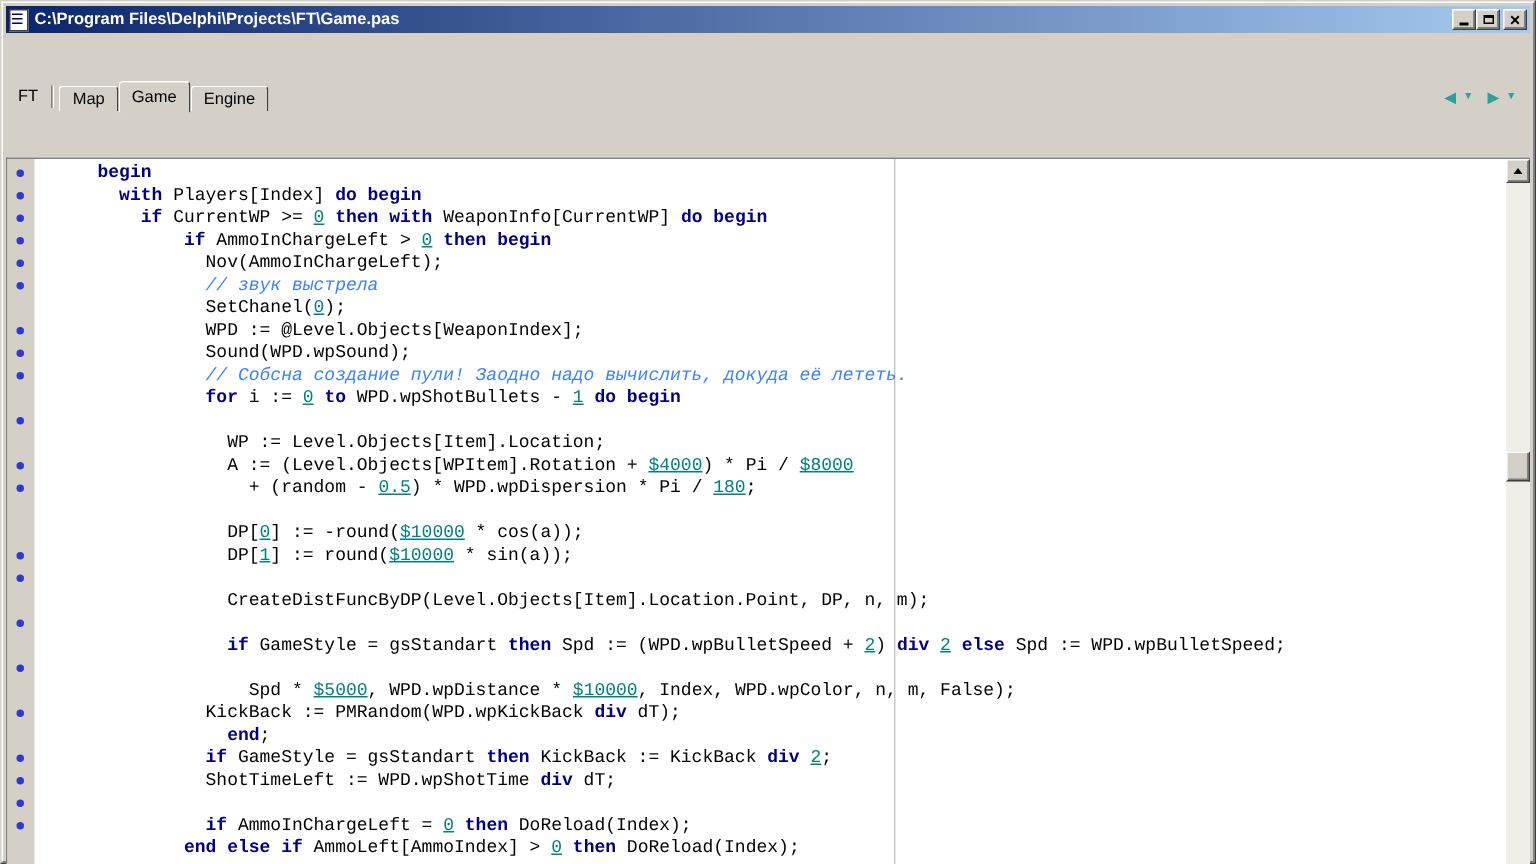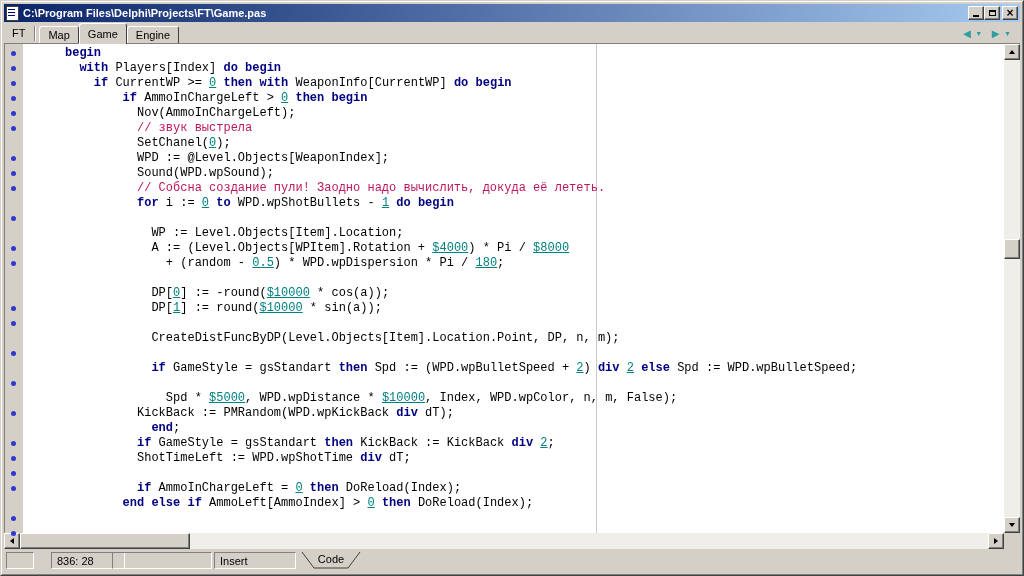--- a/index.html
+++ b/index.html
@@ -1,19 +1,19 @@
 <!DOCTYPE html>
 <html><head>
 <meta charset="utf-8">
 <style>
   html,body{margin:0;padding:0;background:#000;}
   .window{position:relative;width:1024px;height:576px;background:#D4D0C8;font-family:"Liberation Sans",sans-serif;box-sizing:border-box;overflow:hidden;}
   .f1{position:absolute;inset:0;border:1px solid;border-color:#D4D0C8 #404040 #404040 #D4D0C8;}
   .f2{position:absolute;inset:1px;border:1px solid;border-color:#FFFFFF #808080 #808080 #FFFFFF;}
-  .content{position:absolute;inset:2px;background:#D4D0C8;padding:2px;box-sizing:border-box;display:flex;flex-direction:column;}
+  .content{position:absolute;inset:2px;background:#D4D0C8;padding:2px;box-sizing:border-box;display:flex;flex-direction:column;gap:31px;}
   
   .titlebar{height:18px;flex:none;background:linear-gradient(to right,#0A246A,#A6CAF0);display:flex;align-items:center;padding:0 2px;gap:4px;}
   .doc-icon{width:11px;height:13px;background:#FFFFFF;border:1px solid #404040;position:relative;flex:none;}
   .doc-icon::before{content:"";position:absolute;left:1px;top:2px;width:7px;height:1px;background:#000080;box-shadow:0 3px 0 #000080,0 6px 0 #000080;}
   .title-text{color:#FFFFFF;font-size:11px;font-weight:bold;white-space:nowrap;overflow:hidden;}
   .tb-btns{margin-left:auto;display:flex;align-items:center;}
   .tb-btn{width:16px;height:14px;background:#D4D0C8;border:1px solid;border-color:#FFFFFF #404040 #404040 #FFFFFF;box-shadow:inset -1px -1px 0 #808080;display:flex;align-items:center;justify-content:center;box-sizing:border-box;cursor:default;}
   .tb-btn.close{margin-left:2px;}
   .glyph-min{width:6px;height:2px;background:#000;margin-top:6px;}
   .glyph-rst{width:7px;height:6px;border:1px solid #000;border-top-width:2px;box-sizing:border-box;}
@@ -29,21 +29,21 @@
   .nav-caret{color:#2E9E9E;font-size:7px;line-height:10px;margin-right:5px;}
   
   .editor-wrap{height:490px;flex:none;position:relative;background:#FFFFFF;border-top:1px solid #808080;border-left:1px solid #808080;box-sizing:border-box;z-index:1;}
   .gutter{position:absolute;left:0;top:0;bottom:0;width:18px;background:#D4D0C8;}
   .dot{position:absolute;left:6px;width:5px;height:5px;border-radius:50%;background:#3038D0;}
   .margin-line{position:absolute;left:591px;top:0;bottom:0;width:1px;background:#C9C9C9;}
   .code{position:absolute;left:18px;top:0;right:16px;bottom:0;overflow:hidden;padding:2px 0 0 6px;font-family:"Liberation Mono",monospace;font-size:12px;line-height:15px;}
   .line{height:15px;white-space:pre;margin-left:36px;}
   .k{color:#000080;font-weight:bold;}
   .n{color:#008080;text-decoration:underline;}
-  .c{color:#be185d;}
+  .c{color:#3b82f6;font-style:italic;}
   .p{color:#000000;}
   
   .vscroll{position:absolute;right:0;top:0;bottom:0;width:16px;background:#F0EEE8;}
   .sb-btn{position:absolute;width:16px;height:16px;background:#D4D0C8;border:1px solid;border-color:#FFFFFF #404040 #404040 #FFFFFF;box-shadow:inset -1px -1px 0 #808080;box-sizing:border-box;display:flex;align-items:center;justify-content:center;}
   .tri-up{width:0;height:0;border-left:3px solid transparent;border-right:3px solid transparent;border-bottom:4px solid #000;}
   .tri-down{width:0;height:0;border-left:3px solid transparent;border-right:3px solid transparent;border-top:4px solid #000;}
   .tri-left{width:0;height:0;border-top:3px solid transparent;border-bottom:3px solid transparent;border-right:4px solid #000;}
   .tri-right{width:0;height:0;border-top:3px solid transparent;border-bottom:3px solid transparent;border-left:4px solid #000;}
   .vthumb{position:absolute;left:0;top:195px;width:16px;height:20px;background:#D4D0C8;border:1px solid;border-color:#FFFFFF #404040 #404040 #FFFFFF;box-shadow:inset -1px -1px 0 #808080;box-sizing:border-box;}
   .hscroll-row{height:16px;flex:none;display:flex;}

